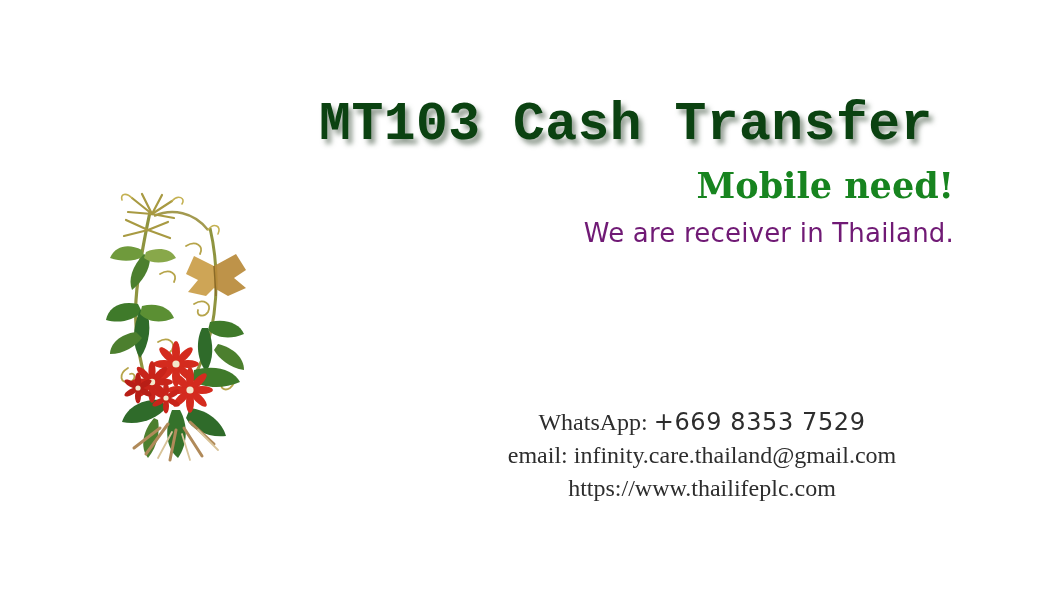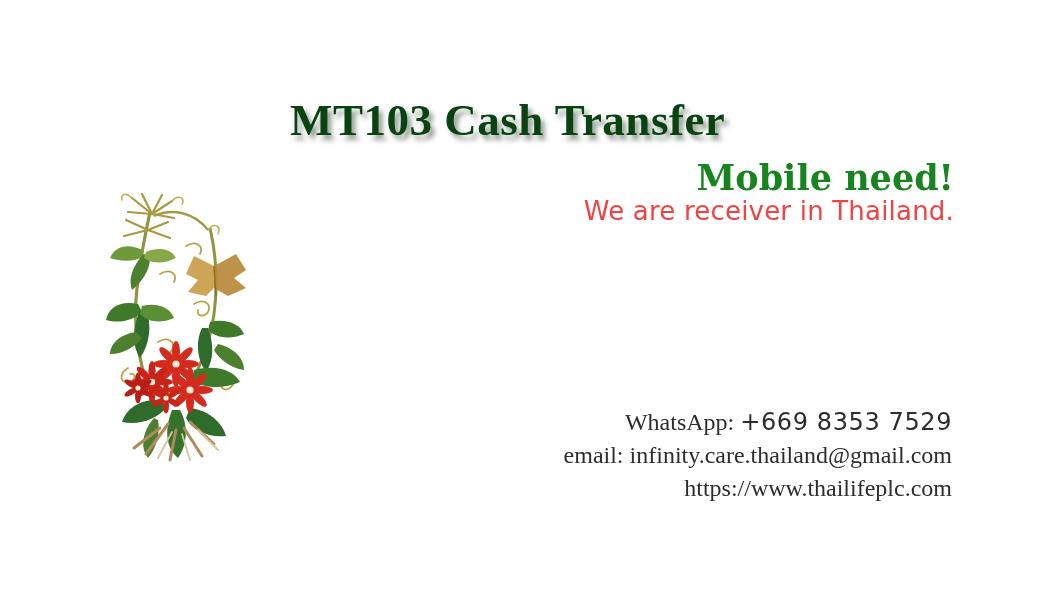--- a/index.html
+++ b/index.html
@@ -28,60 +28,61 @@
   #floral svg { display: block; width: 100%; height: 100%; }
 
   
   #headline-block {
     position: absolute;
     left: 290px;
     top: 98px;
     width: 672px;
   }
   #title {
-    font-family: Liberation Serif, serif;
+    font-family: Liberation Mono, monospace;
     font-weight: bold;
-    font-size: 45px;
+    font-size: 53px;
     line-height: 1.02;
     letter-spacing: 0.5px;
     color: #0b4211;
-    text-align: left;
+    text-align: center;
     text-shadow: 4px 5px 5px rgba(60, 80, 60, 0.55);
     white-space: nowrap;
   }
   #subtitle {
     margin-top: 16px;
     font-family: "DejaVu Serif", "Liberation Serif", serif;
     font-weight: bold;
     font-size: 35px;
     line-height: 1.05;
     color: #17841f;
     text-align: right;
     padding-right: 8px;
     white-space: nowrap;
   }
   #tagline {
+    margin-top: 14px;
     font-family: "DejaVu Sans", "Liberation Sans", sans-serif;
     font-weight: normal;
     font-size: 26px;
     line-height: 1.1;
-    color: #ef4444;
+    color: #701a75;
     text-align: right;
     padding-right: 8px;
     letter-spacing: 0.2px;
     white-space: nowrap;
   }
 
   
   #contact-block {
     position: absolute;
     left: 452px;
     top: 406px;
     width: 500px;
-    text-align: right;
+    text-align: center;
     color: #2d2d2d;
   }
   .contact-line {
     font-family: "Liberation Serif", "DejaVu Serif", serif;
     font-size: 24px;
     line-height: 33px;
     white-space: nowrap;
     color: #2d2d2d;
   }
   .contact-label { font-family: "Liberation Serif", "DejaVu Serif", serif; }

